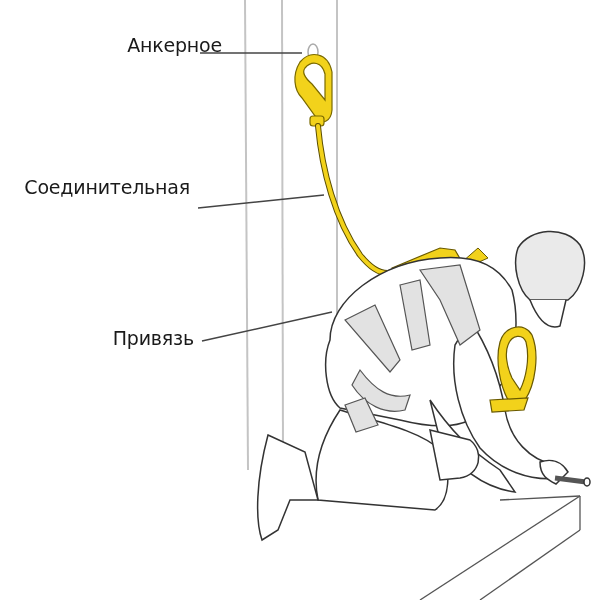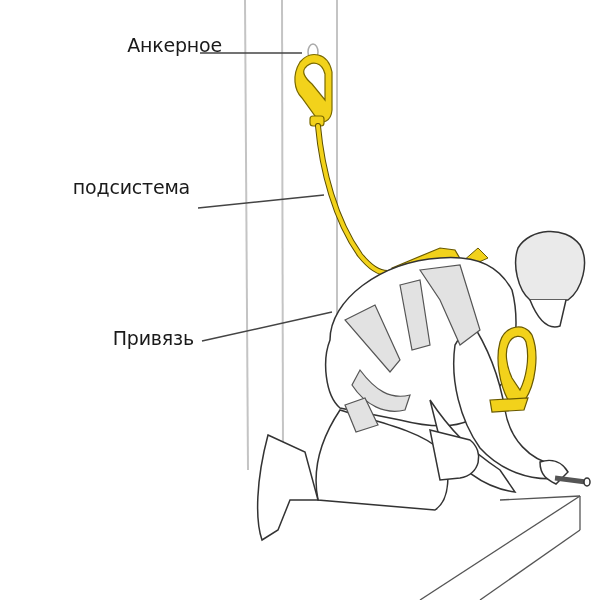--- a/index.html
+++ b/index.html
@@ -10,21 +10,21 @@
   #lbl-harness { right: 406px; top: 326px; }
   svg.art { position: absolute; left: 0; top: 0; }
 </style>
 </head>
 <body>
 
 <div class="label" id="lbl-anchor">
   <div>Анкерное</div>
 </div>
 <div class="label" id="lbl-connect">
-  <div>подсистема</div>
+  <div>Соединительная</div>
 </div>
 <div class="label" id="lbl-harness">
   <div>Привязь</div>
 </div>
 
 <svg class="art" width="600" height="600" viewBox="0 0 600 600">
 
   <g stroke="#c4c4c4" stroke-width="2" fill="none">
     <line x1="245" y1="0" x2="248" y2="470"></line>
     <line x1="282" y1="0" x2="283" y2="460"></line>

